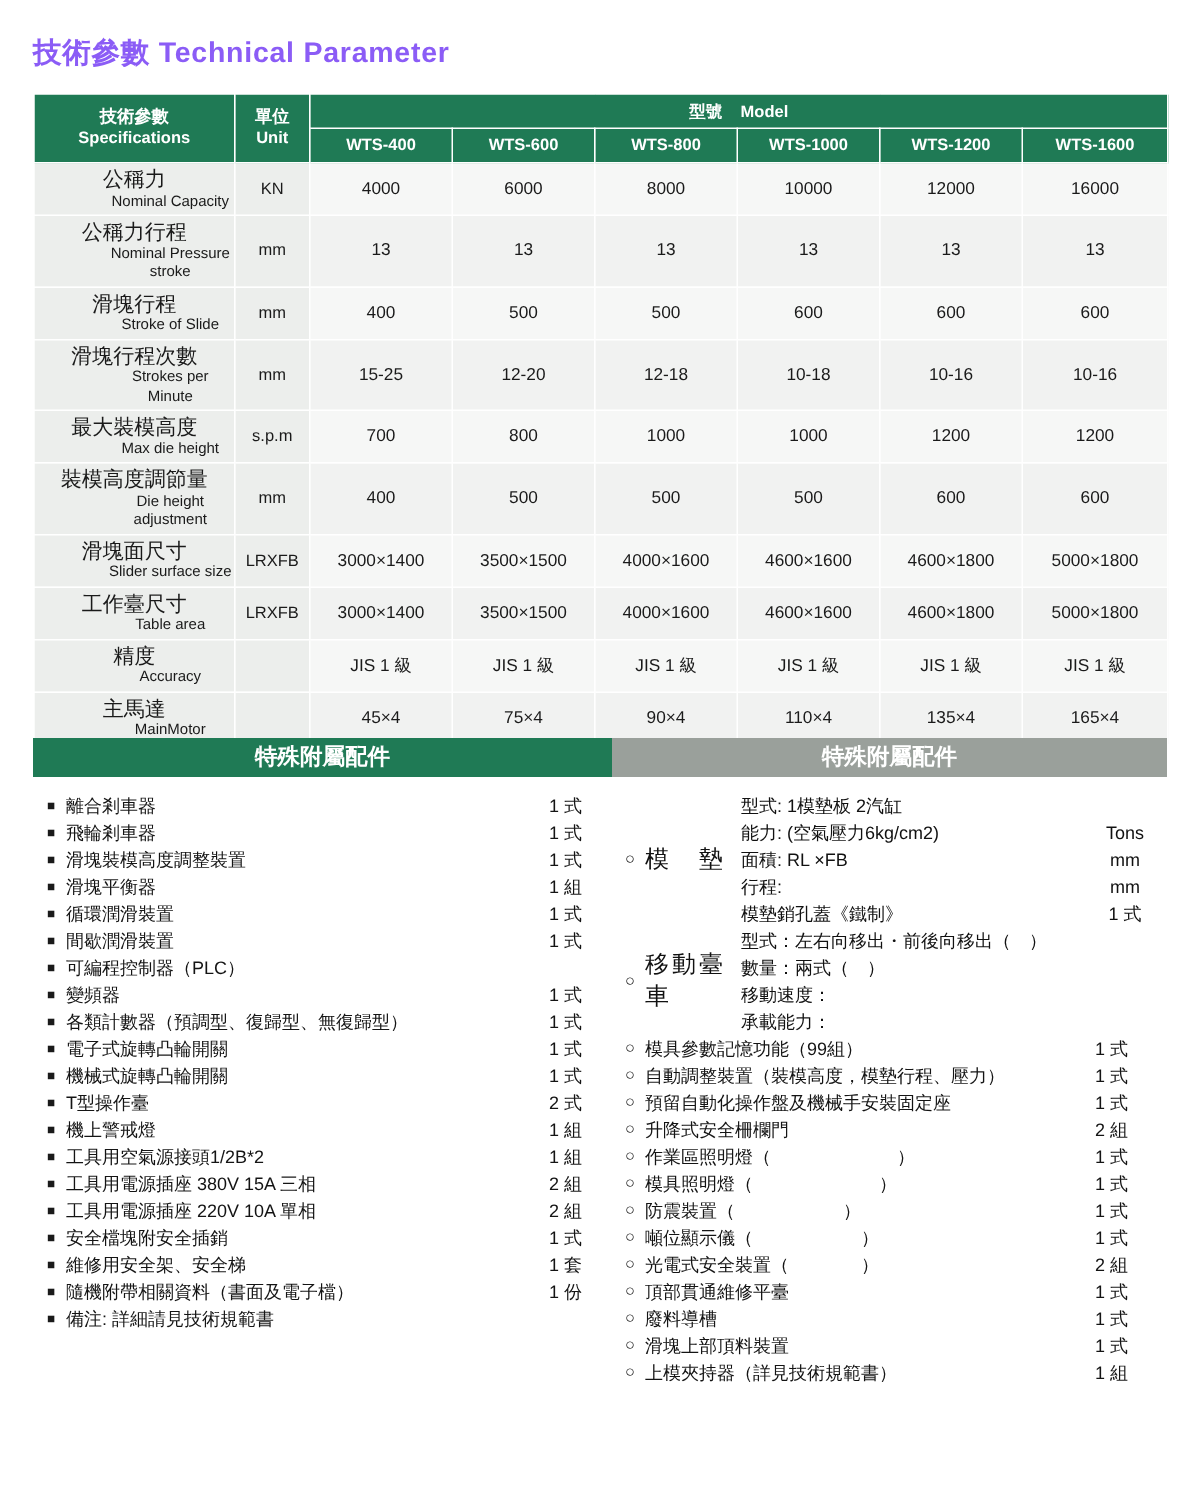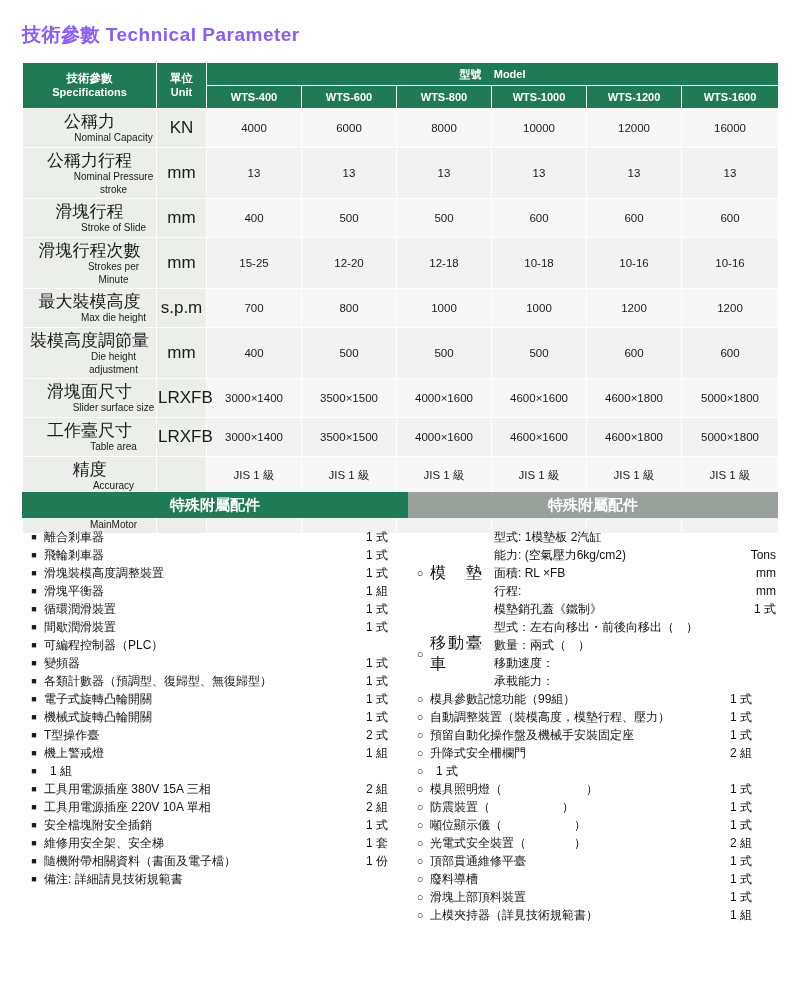--- a/index.html
+++ b/index.html
@@ -58,23 +58,23 @@
   table.spec tbody td {
     background: #eceeec;
     height: 33px;
     color: #1a1a1a;
   }
   table.spec tbody td.label {
     background: #eceeec;
     text-align: center;
     line-height: 1.25;
   }
-  table.spec tbody td.label .l1 { display: block; font-size: 17px; }
+  table.spec tbody td.label .l1 { display: block; font-size: 14px; }
   table.spec tbody td.label .l2 { display: block; font-size: 10px; padding-left: 48px; }
-  table.spec tbody td.unit { font-size: 17px; }
+  table.spec tbody td.unit { font-size: 11px; }
   table.spec tbody td.val { font-size: 11.5px; background: #f4f5f4; }
   table.spec tbody tr:nth-child(odd) td.val { background: #f6f7f6; }
   table.spec tbody tr:nth-child(even) td.val { background: #f1f2f1; }
 
   
   .acc-wrap {
     position: absolute;
     left: 22px; top: 492px;
     width: 756px;
   }
@@ -139,21 +139,21 @@
     font-size: 16px;
     letter-spacing: 2px;
   }
   .group .glines { flex: 1 1 auto; }
   .group .glines .gl {
     display: flex;
     font-size: 12px;
     line-height: 18px;
   }
   .group .glines .gl .t { flex: 1 1 auto; white-space: nowrap; }
-  .group .glines .gl .u { flex: 0 0 52px; text-align: right; }
+  .group .glines .gl .u { flex: 0 0 52px; text-align: center; }
 </style>
 </head>
 <body>
 
 <div class="page">
 
   <div class="doc-title">技術參數  Technical Parameter</div>
 
   <div class="spec-wrap">
     <table class="spec">
@@ -399,20 +399,21 @@
             <span class="txt">T型操作臺</span>
             <span class="qty">2 式</span>
           </div>
           <div class="li">
             <span class="bullet">■</span>
             <span class="txt">機上警戒燈</span>
             <span class="qty">1 組</span>
           </div>
           <div class="li">
             <span class="bullet">■</span>
+            <span class="txt">工具用空氣源接頭1/2B*2</span>
             <span class="qty">1 組</span>
           </div>
           <div class="li">
             <span class="bullet">■</span>
             <span class="txt">工具用電源插座 380V 15A 三相</span>
             <span class="qty">2 組</span>
           </div>
           <div class="li">
             <span class="bullet">■</span>
             <span class="txt">工具用電源插座 220V 10A 單相</span>
@@ -503,20 +504,21 @@
             <span class="txt">預留自動化操作盤及機械手安裝固定座</span>
             <span class="qty right-unit">1 式</span>
           </div>
           <div class="li">
             <span class="bullet circle">○</span>
             <span class="txt">升降式安全柵欄門</span>
             <span class="qty right-unit">2 組</span>
           </div>
           <div class="li">
             <span class="bullet circle">○</span>
+            <span class="txt">作業區照明燈（　　　　　　　）</span>
             <span class="qty right-unit">1 式</span>
           </div>
           <div class="li">
             <span class="bullet circle">○</span>
             <span class="txt">模具照明燈（　　　　　　　）</span>
             <span class="qty right-unit">1 式</span>
           </div>
           <div class="li">
             <span class="bullet circle">○</span>
             <span class="txt">防震裝置（　　　　　　）</span>

